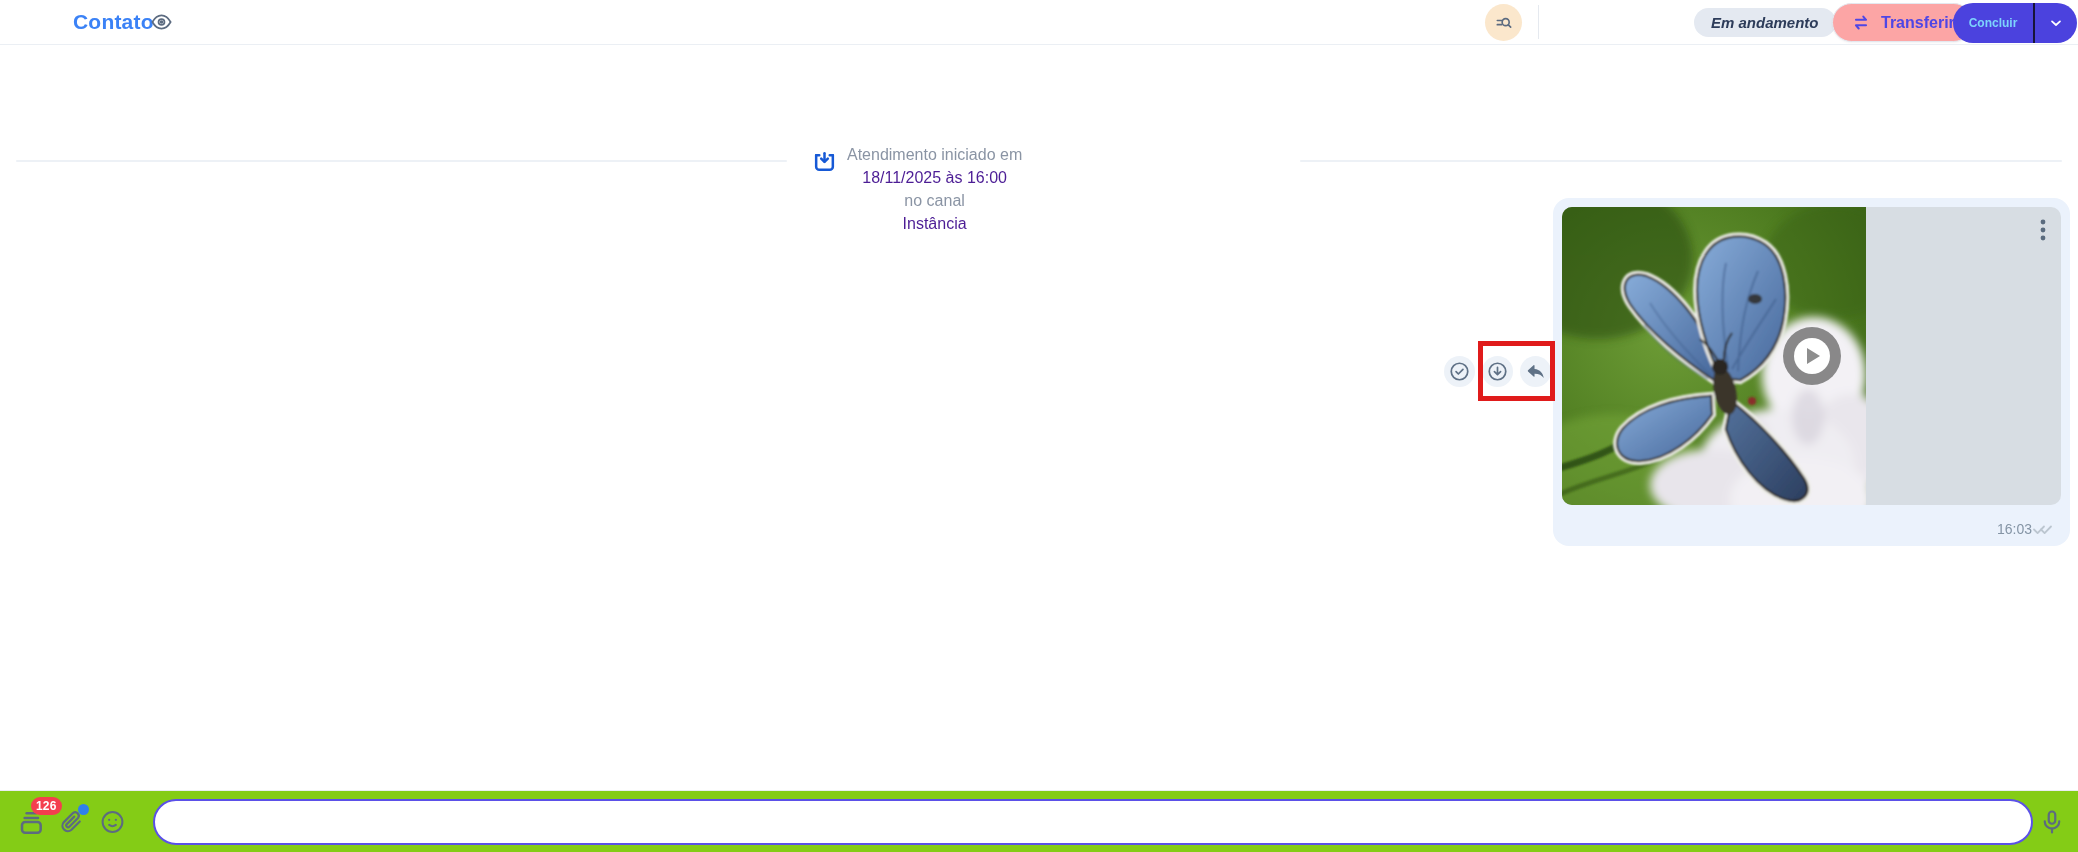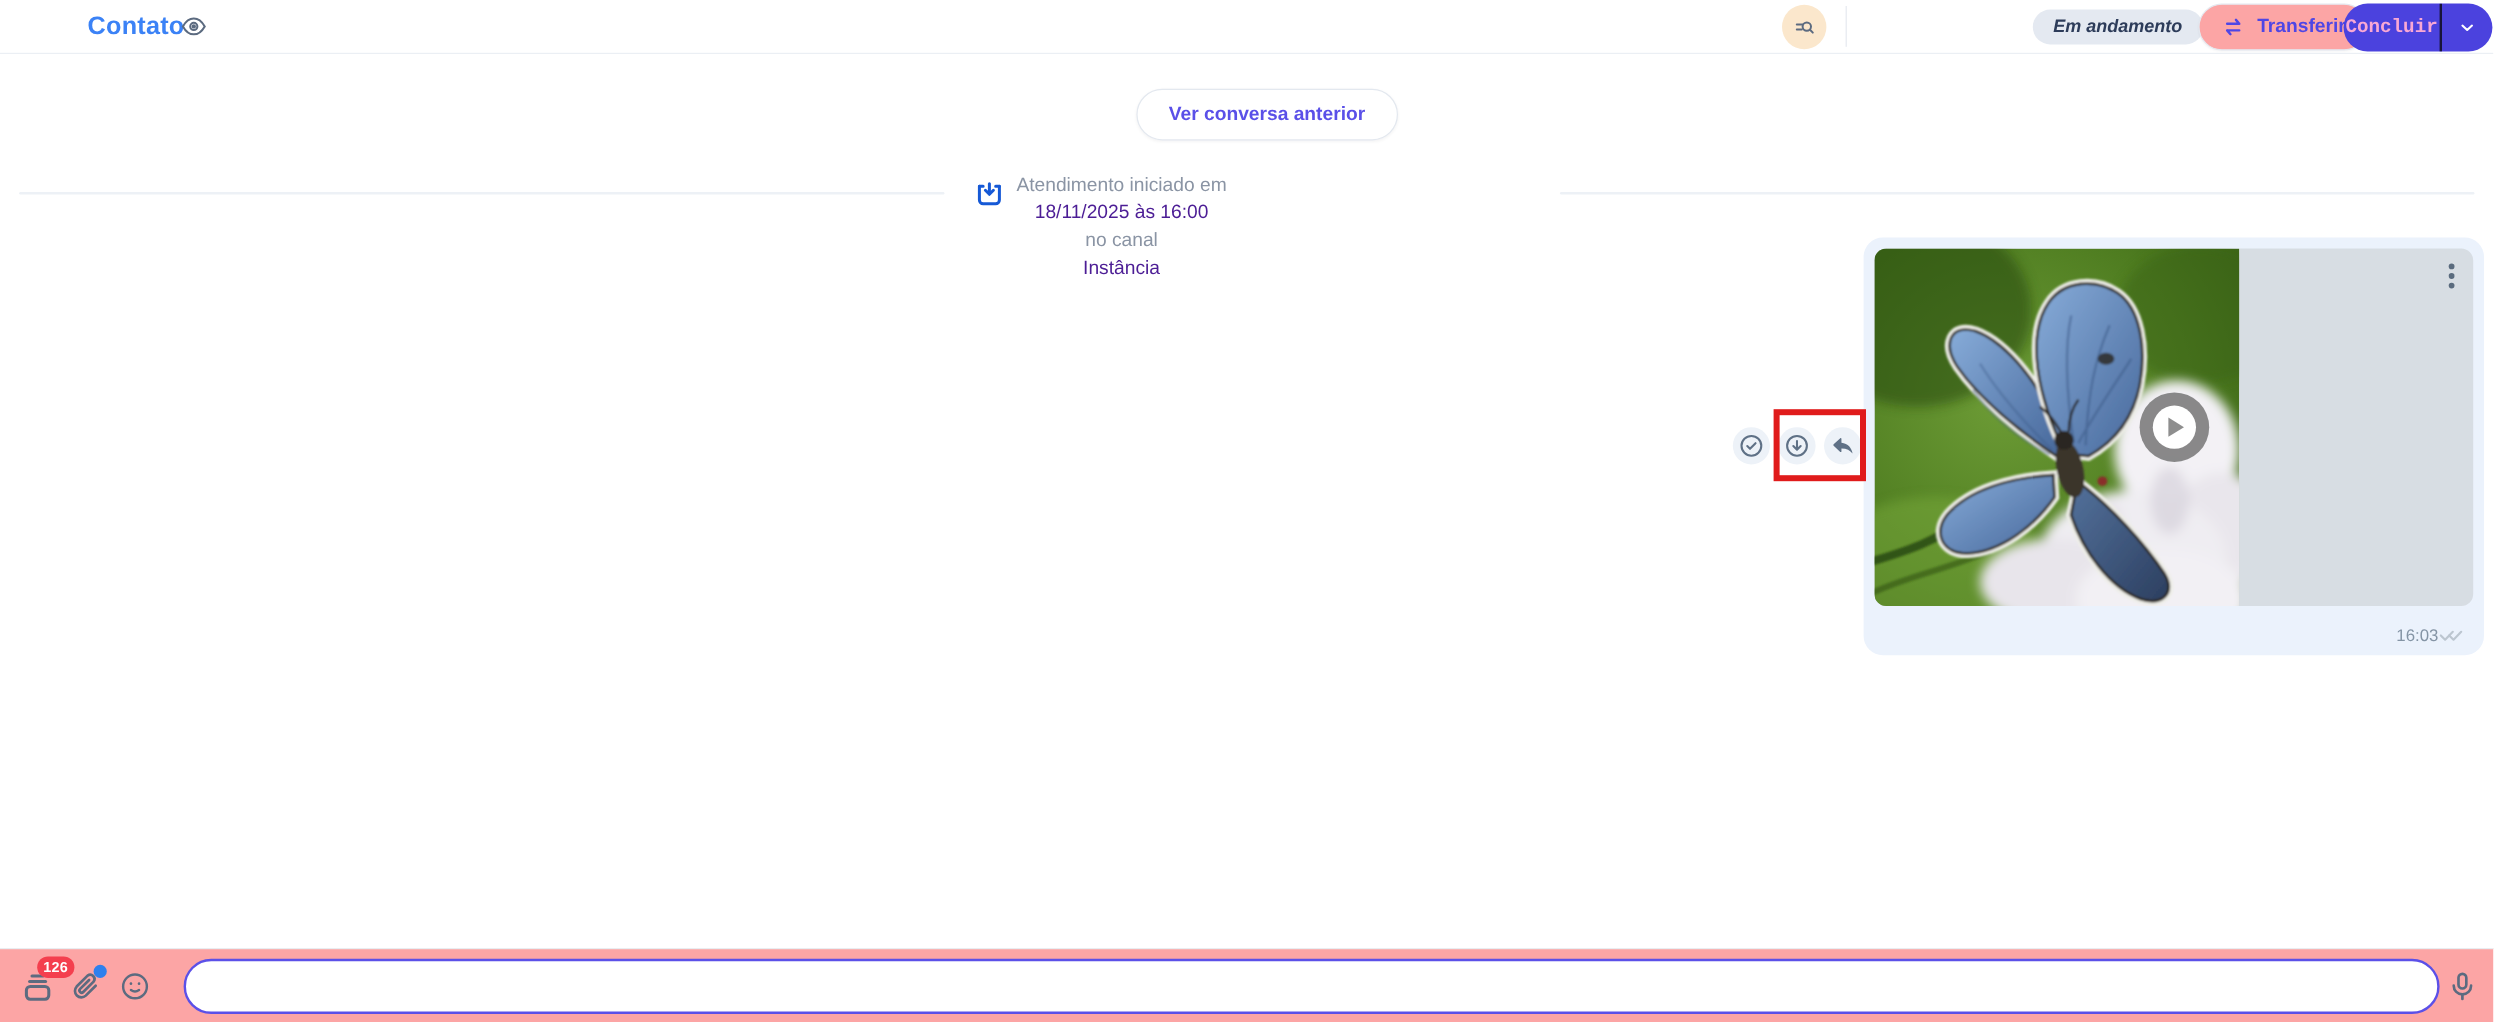--- a/index.html
+++ b/index.html
@@ -8,21 +8,21 @@
 
   
   .header { position:absolute; top:0; left:0; right:0; height:45px; background:#fff; border-bottom:1px solid #EBEFF4; z-index:5; }
   .page-title { position:absolute; left:73px; top:50%; transform:translateY(-50%); font-size:21px; font-weight:700; color:#3b82f6; letter-spacing:.2px; }
   .eye-icon { position:absolute; left:150px; top:50%; transform:translateY(-50%); display:flex; }
   .search-btn { position:absolute; left:1485px; top:4px; width:37px; height:37px; border-radius:50%; background:#FBE7CC; border:none; display:flex; align-items:center; justify-content:center; cursor:pointer; }
   .header-vsep { position:absolute; left:1538px; top:5px; width:1px; height:34px; background:#E5E9EF; }
   .status-badge { position:absolute; left:1694px; top:8px; height:29px; padding:0 17px; border-radius:15px; background:#E4E9F1; color:#2D3C5A; font-size:15px; font-weight:700; display:inline-flex; align-items:center;font-style:italic; }
   .transfer-btn { position:absolute; left:1832px; top:3px; height:39px; padding:0 17px; border-radius:20px; border:1px solid #E4E8EF; background:#fca5a5; color:#4F46E5; font-size:16px; font-weight:600; display:inline-flex; align-items:center; gap:9px; cursor:pointer; box-shadow:0 1px 2px rgba(16,24,40,.05); }
   .conclude-btn { position:absolute; left:1953px; top:3px; height:40px; width:124px; border-radius:20px; background:#4B42DE; color:#fff; display:flex; align-items:stretch; overflow:hidden; cursor:pointer; border:none; }
-  .conclude-main { flex:1; display:flex; align-items:center; justify-content:center; font-size:16px; font-weight:700; color:#f9a8d4;font-family:Liberation Mono, monospace; }
+  .conclude-main { flex:1; display:flex; align-items:center; justify-content:center; font-size:12px; font-weight:700; color:#7dd3fc; }
   .conclude-sep { width:2px; background:#17143A; }
   .conclude-caret { width:42px; display:flex; align-items:center; justify-content:center; }
 
   
   .prev-btn { position:absolute; left:947px; top:74px; height:43px; padding:0 26px; border-radius:22px; border:1px solid #E3E8EF; background:#fff; color:#5A50E8; font-size:16px; font-weight:600; display:inline-flex; align-items:center; cursor:pointer; box-shadow:0 1px 3px rgba(16,24,40,.06); }
 
   
   .session-row { position:absolute; top:146px; left:0; right:0; height:30px; }
   .session-line { position:absolute; top:14px; height:2px; background:#EDF1F6; border-radius:1px; }
   .session-line.left { left:16px; width:771px; }
@@ -40,21 +40,21 @@
   .play-inner { width:36px; height:36px; border-radius:50%; background:#fff; display:flex; align-items:center; justify-content:center; }
   .play-tri { width:0; height:0; border-left:13px solid #8E8E8E; border-top:8px solid transparent; border-bottom:8px solid transparent; margin-left:4px; }
   .bubble-footer { position:absolute; right:16px; bottom:9px; display:flex; align-items:center; gap:0; color:#8494A5; font-size:14px; }
 
   
   .msg-actions { position:absolute; left:1444px; top:356px; display:flex; gap:7px; z-index:3; }
   .action-circle { width:31px; height:31px; border-radius:50%; background:#EDF2F8; border:none; display:flex; align-items:center; justify-content:center; cursor:pointer; }
   .annotation-box { position:absolute; left:1478px; top:341px; width:77px; height:60px; border:5px solid #E01B1B; z-index:4; pointer-events:none; }
 
   
-  .composer { position:absolute; left:0; right:0; bottom:0; height:62px; background:#fca5a5; border-top:1px solid #E9EDF1; }
+  .composer { position:absolute; left:0; right:0; bottom:0; height:62px; background:#84cc16; border-top:1px solid #E9EDF1; }
   .composer-icon { position:absolute; top:50%; transform:translateY(-50%); background:none; border:none; display:flex; cursor:pointer; }
   .qr-wrap { left:16px; }
   .qr-badge { position:absolute; top:-9px; left:15px; background:#F43F4E; color:#fff; font-size:12px; font-weight:700; line-height:1; border-radius:9px; padding:3px 5px; letter-spacing:.2px; }
   .clip-wrap { left:57px; }
   .clip-dot { position:absolute; top:-3px; right:-4px; width:11px; height:11px; border-radius:50%; background:#2F80ED; }
   .smile-wrap { left:99px; }
   .mic-wrap { left:2038px; }
   .msg-input { position:absolute; left:153px; top:8px; width:1880px; height:46px; border:2px solid #5B50E8; border-radius:24px; background:#fff; padding:0 22px; font-size:16px; color:#2D3C5A; outline:none; font-family:"Liberation Sans", sans-serif; }
 
   svg { display:block; }
@@ -101,21 +101,20 @@
       <span class="conclude-main">Concluir</span>
       <span class="conclude-sep"></span>
       <span class="conclude-caret">
         <svg width="16" height="16" viewBox="0 0 24 24" fill="none" stroke="#ffffff" stroke-width="2.6" stroke-linecap="round" stroke-linejoin="round">
           <path d="M6 9.5l6 5.5 6-5.5"></path>
         </svg>
       </span>
     </button>
   </header>
 
-  <button class="prev-btn">Ver conversa anterior</button>
 
   <div class="session-row">
     <div class="session-line left"></div>
     <span class="session-icon">
       <svg width="25" height="25" viewBox="0 0 24 24" fill="none" stroke="#1659D6" stroke-width="2.4" stroke-linecap="round" stroke-linejoin="round">
         <path d="M12 4v8"></path>
         <path d="M8.8 9.2L12 12.4l3.2-3.2"></path>
         <path d="M4 6v11a3 3 0 0 0 3 3h10a3 3 0 0 0 3-3V6"></path>
         <path d="M4 6h3M17 6h3"></path>
       </svg>

